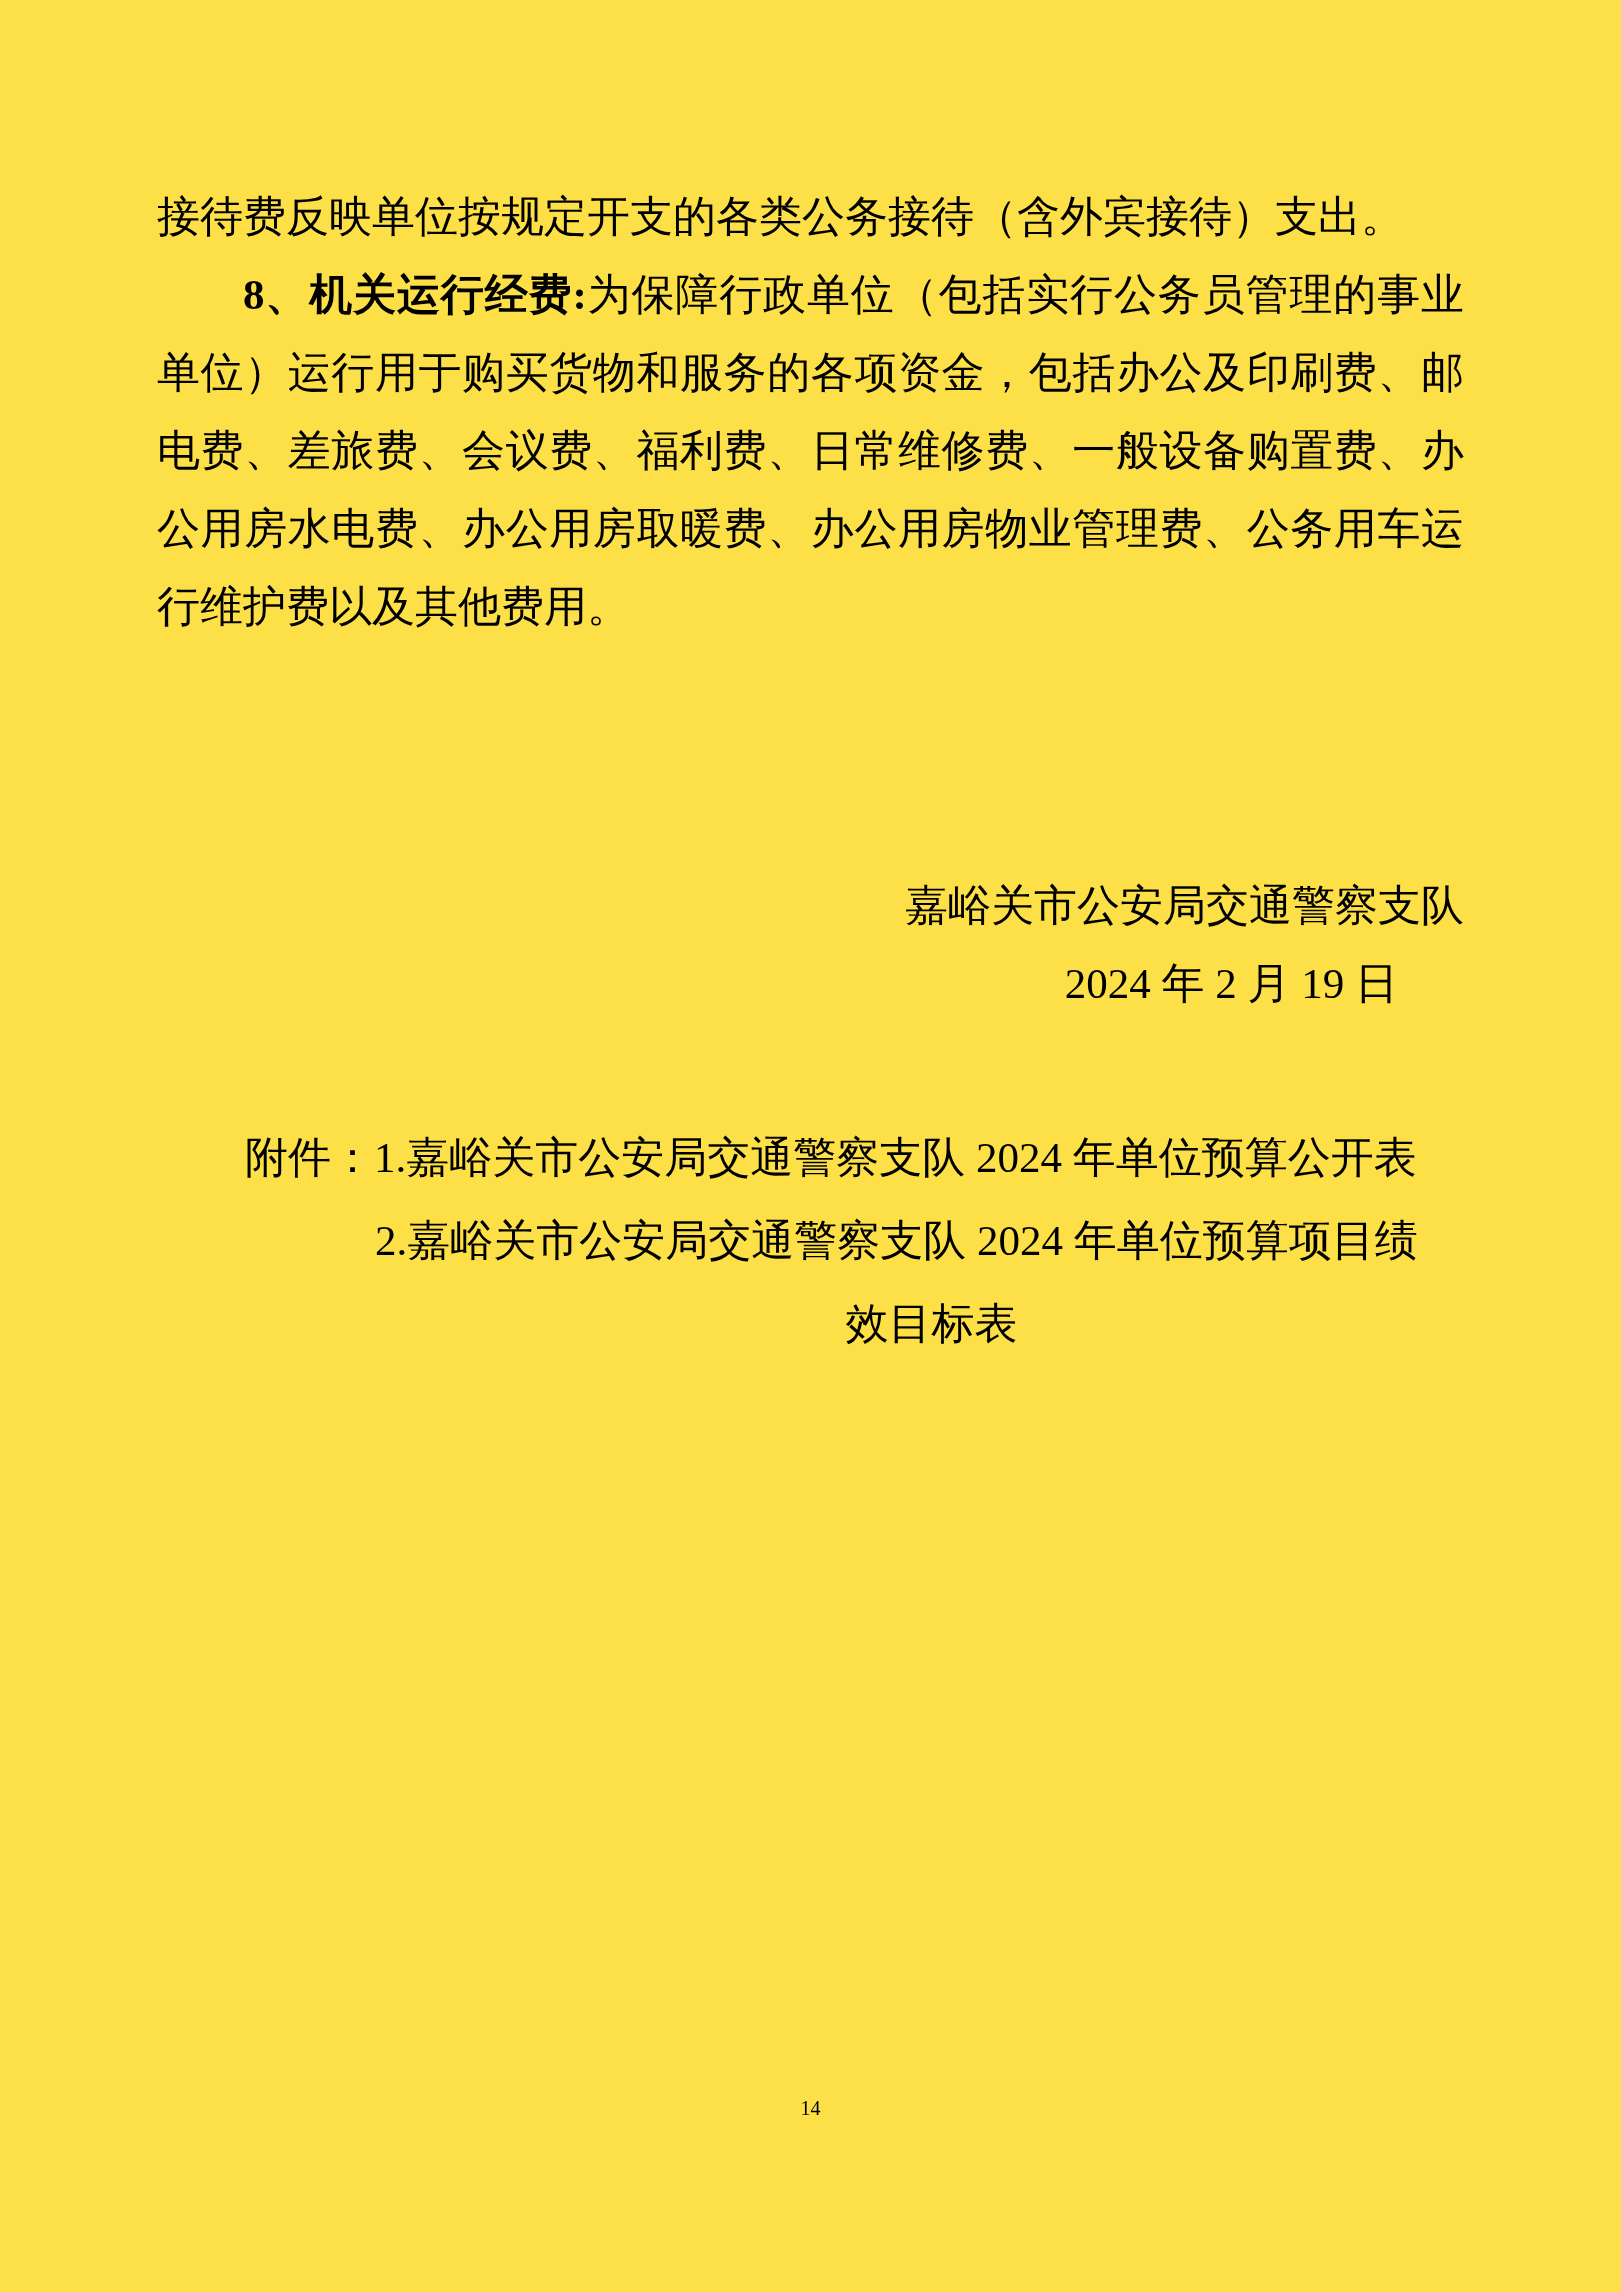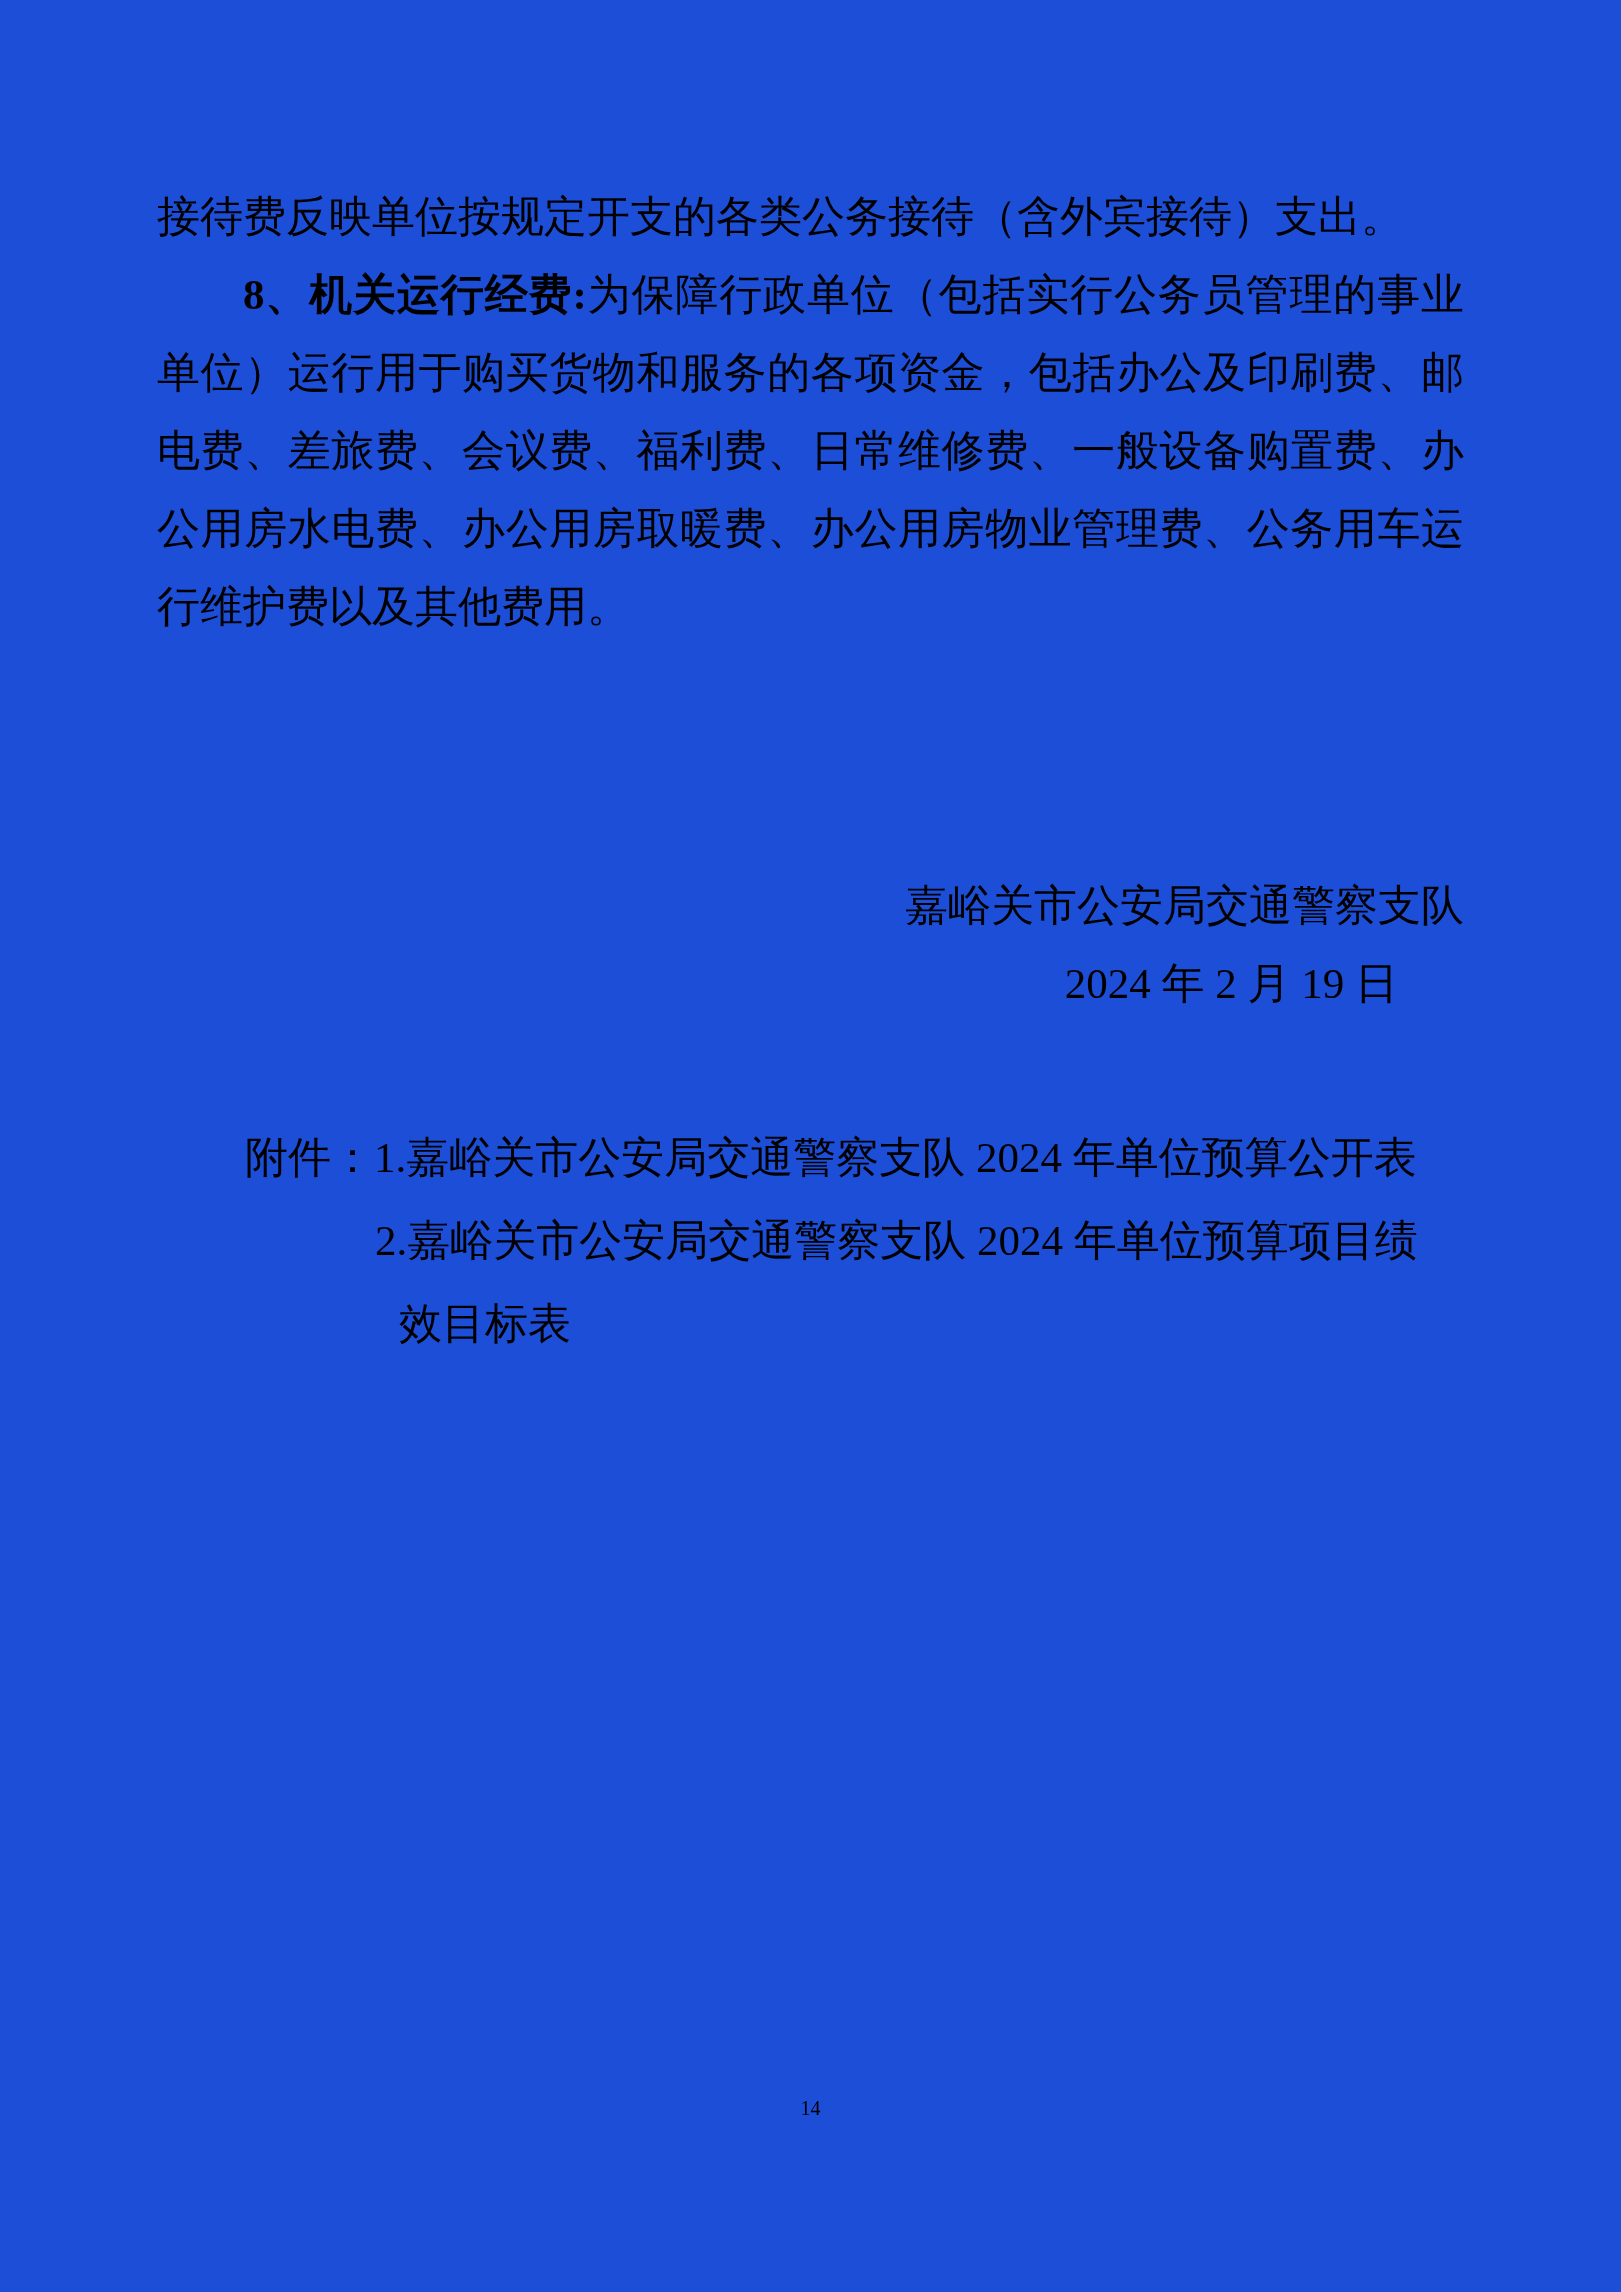--- a/index.html
+++ b/index.html
@@ -4,21 +4,21 @@
 <style>
   html, body {
     margin: 0;
     padding: 0;
     background: #ffffff;
   }
   .page {
     position: relative;
     width: 1621px;
     height: 2293px;
-    background: #1d4ed8;
+    background: #fde047;
     color: #000000;
     font-family: "Liberation Serif", "DejaVu Serif", serif;
     font-size: 43px;
     line-height: 78px;
     box-sizing: border-box;
     padding: 178px 157px 0 157px;
     overflow: hidden;
   }
   .para {
     margin: 0;
@@ -46,20 +46,21 @@
     line-height: 83px;
   }
   .attach-line1 {
     padding-left: 88px;
   }
   .attach-line2 {
     padding-left: 218px;
   }
   .attach-line3 {
     padding-left: 242px;
+    text-align: center;
   }
   .page-number {
     position: absolute;
     top: 2094px;
     left: 0;
     right: 0;
     text-align: center;
     font-size: 20px;
     line-height: 29px;
   }

